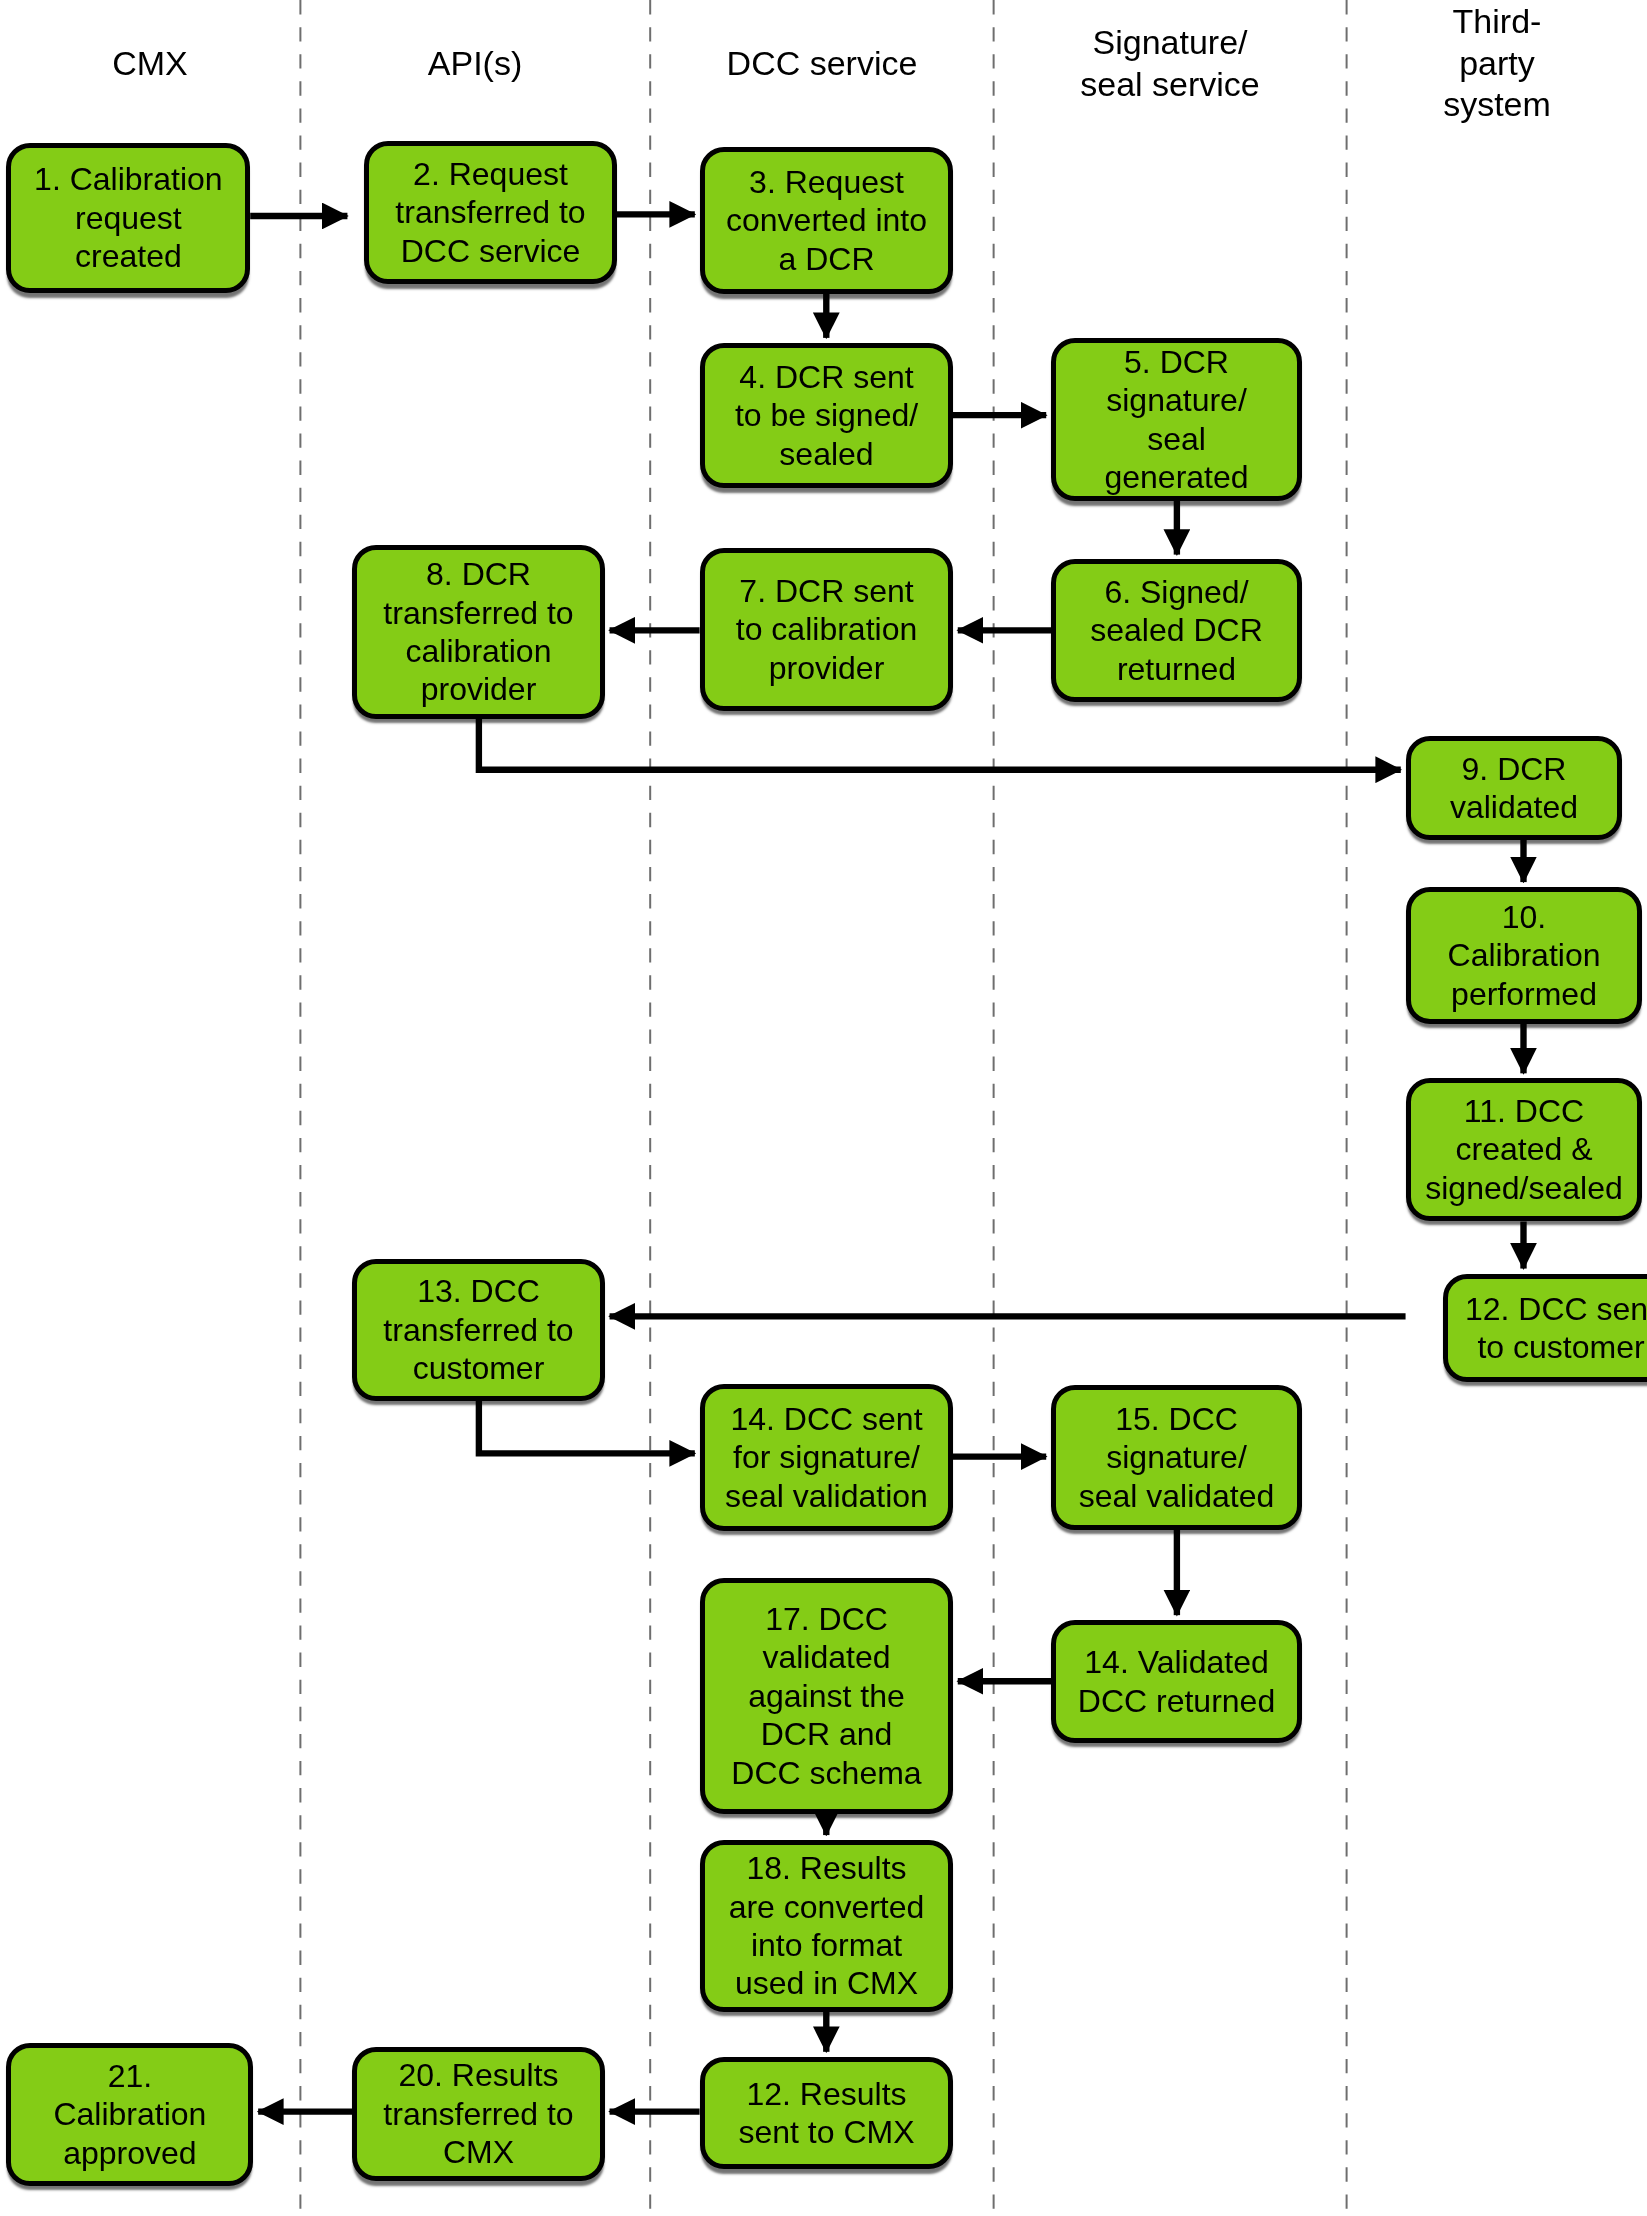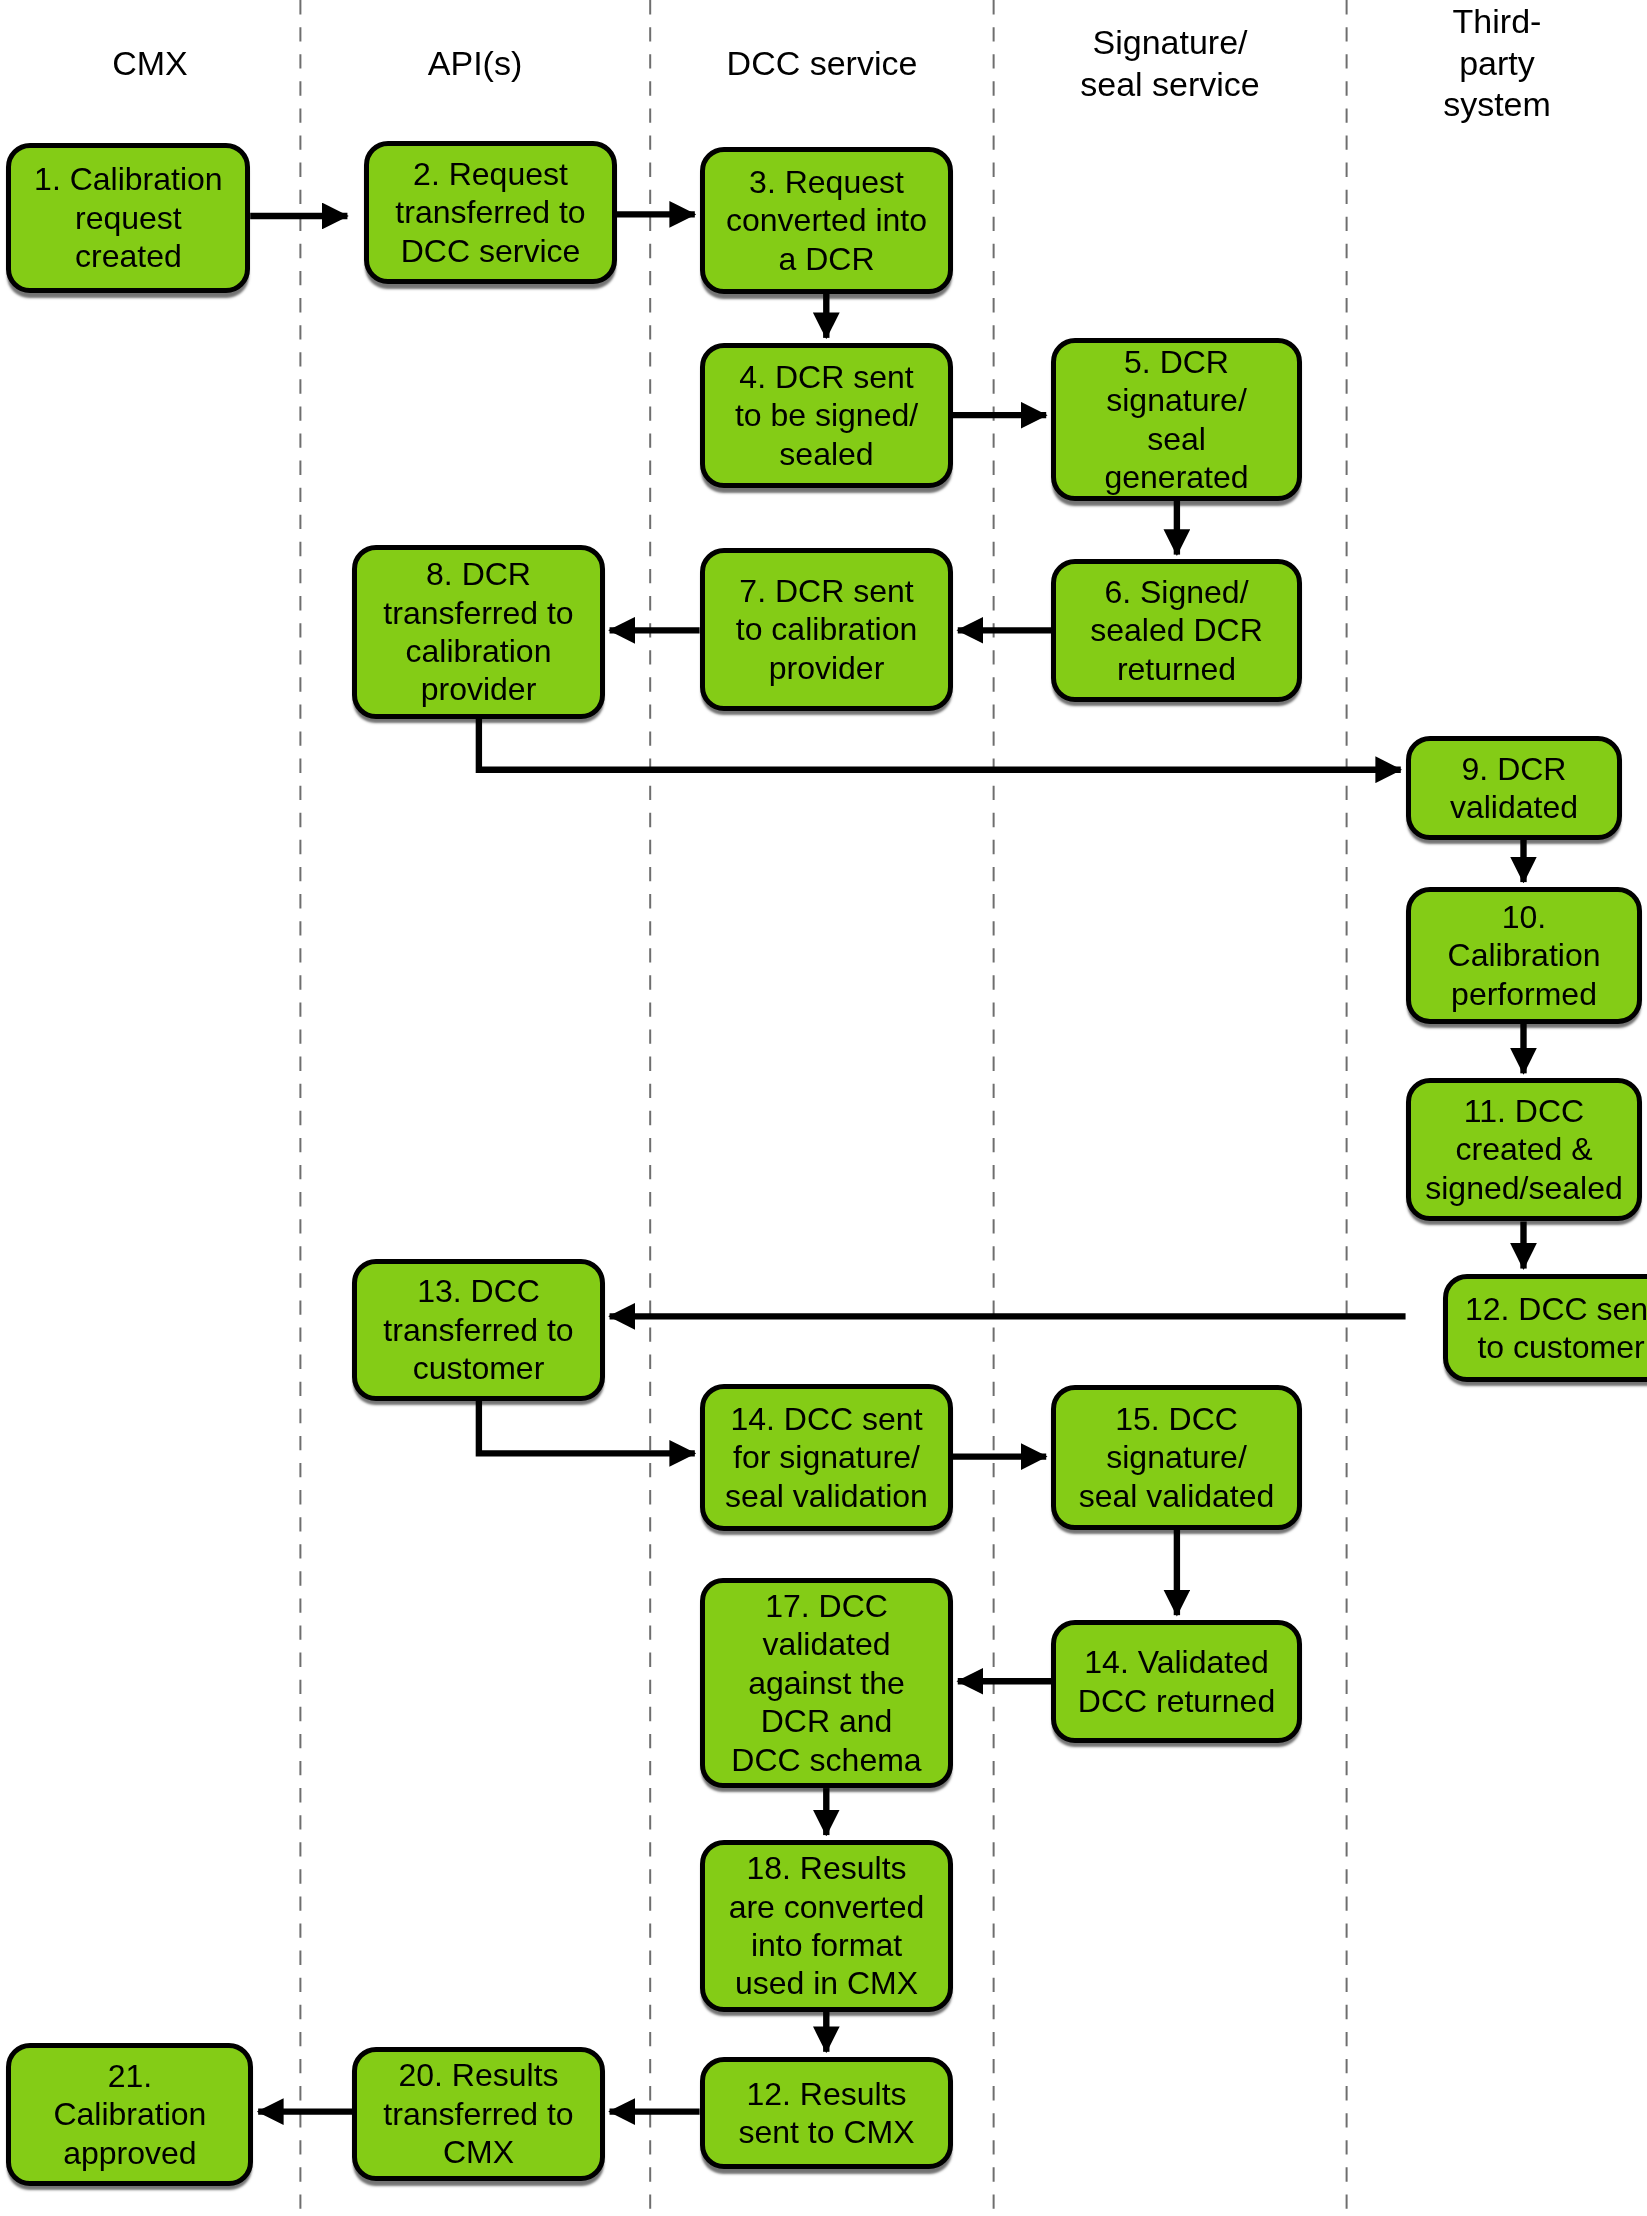--- a/index.html
+++ b/index.html
@@ -139,21 +139,21 @@
 transferred to
 customer</div>
   <div class="node" style="left:700px;  top:1384px; width:253px; height:147px;">14. DCC sent
 for signature/
 seal validation</div>
   <div class="node" style="left:1051px; top:1385px; width:251px; height:145px;">15. DCC
 signature/
 seal validated</div>
   <div class="node" style="left:1051px; top:1620px; width:251px; height:123px;">14. Validated
 DCC returned</div>
-  <div class="node" style="left:700px;  top:1578px; width:253px; height:210px;border-radius:23px;">17. DCC
+  <div class="node" style="left:700px;  top:1578px; width:253px; height:236px;">17. DCC
 validated
 against the
 DCR and
 DCC schema</div>
   <div class="node" style="left:700px;  top:1840px; width:253px; height:172px;">18. Results
 are converted
 into format
 used in CMX</div>
   <div class="node" style="left:700px;  top:2057px; width:253px; height:112px;">12. Results
 sent to CMX</div>

